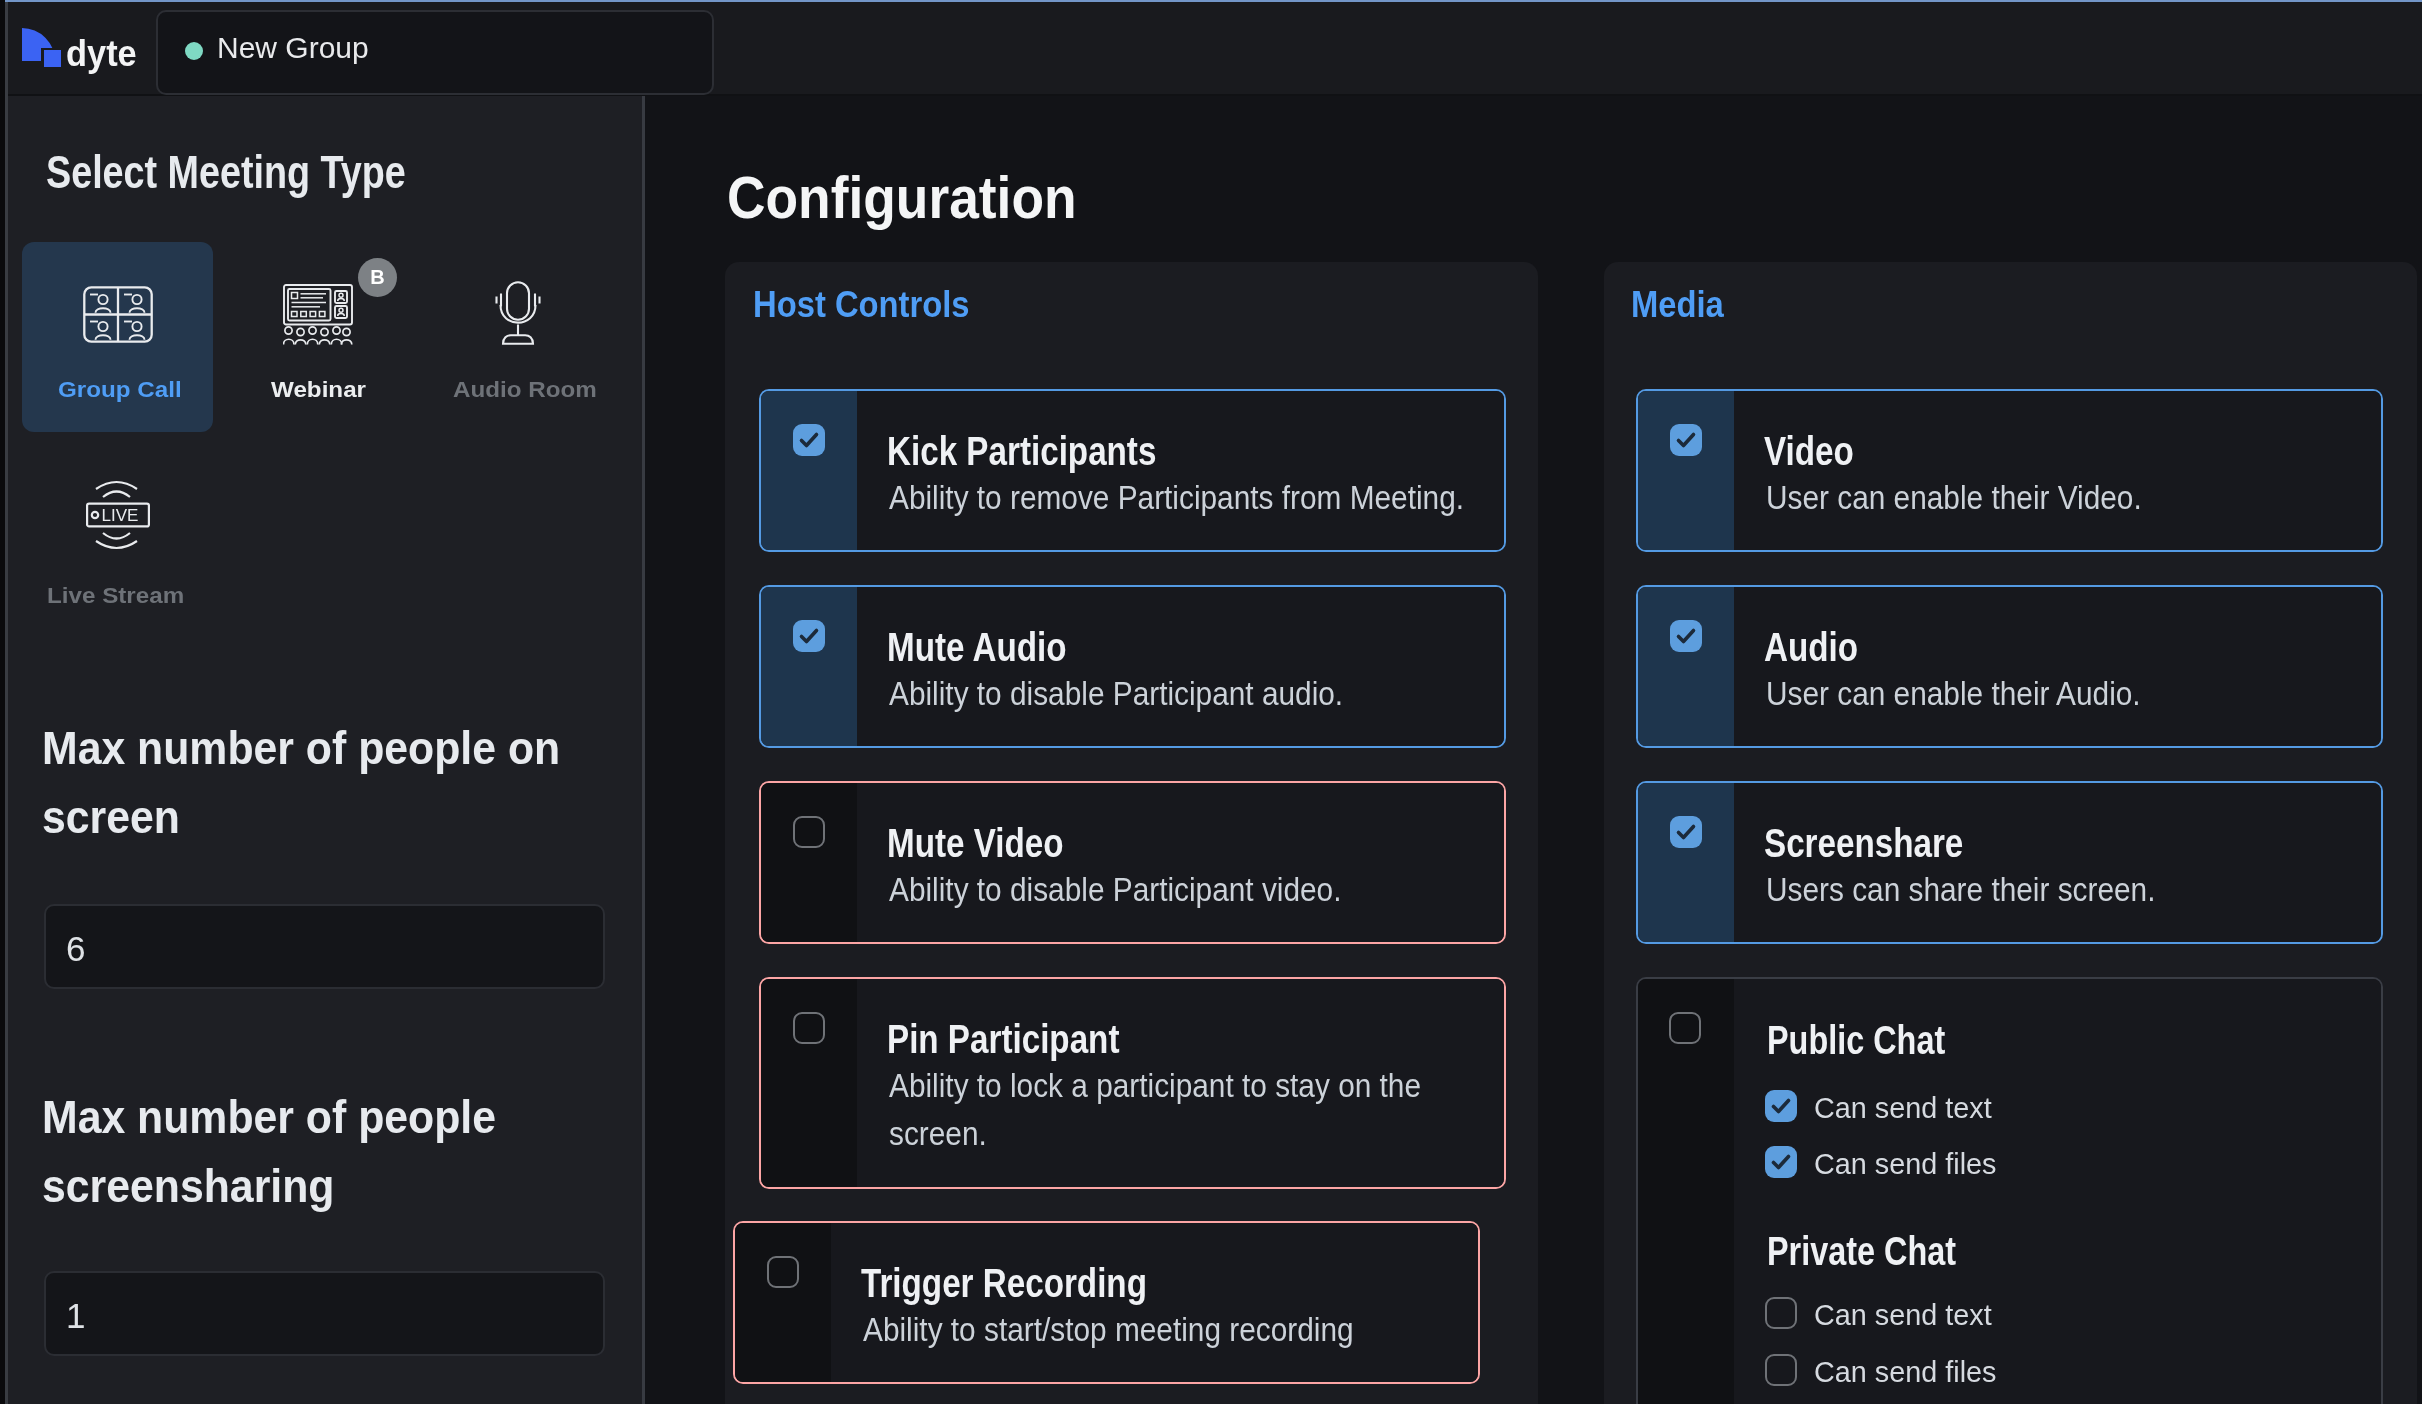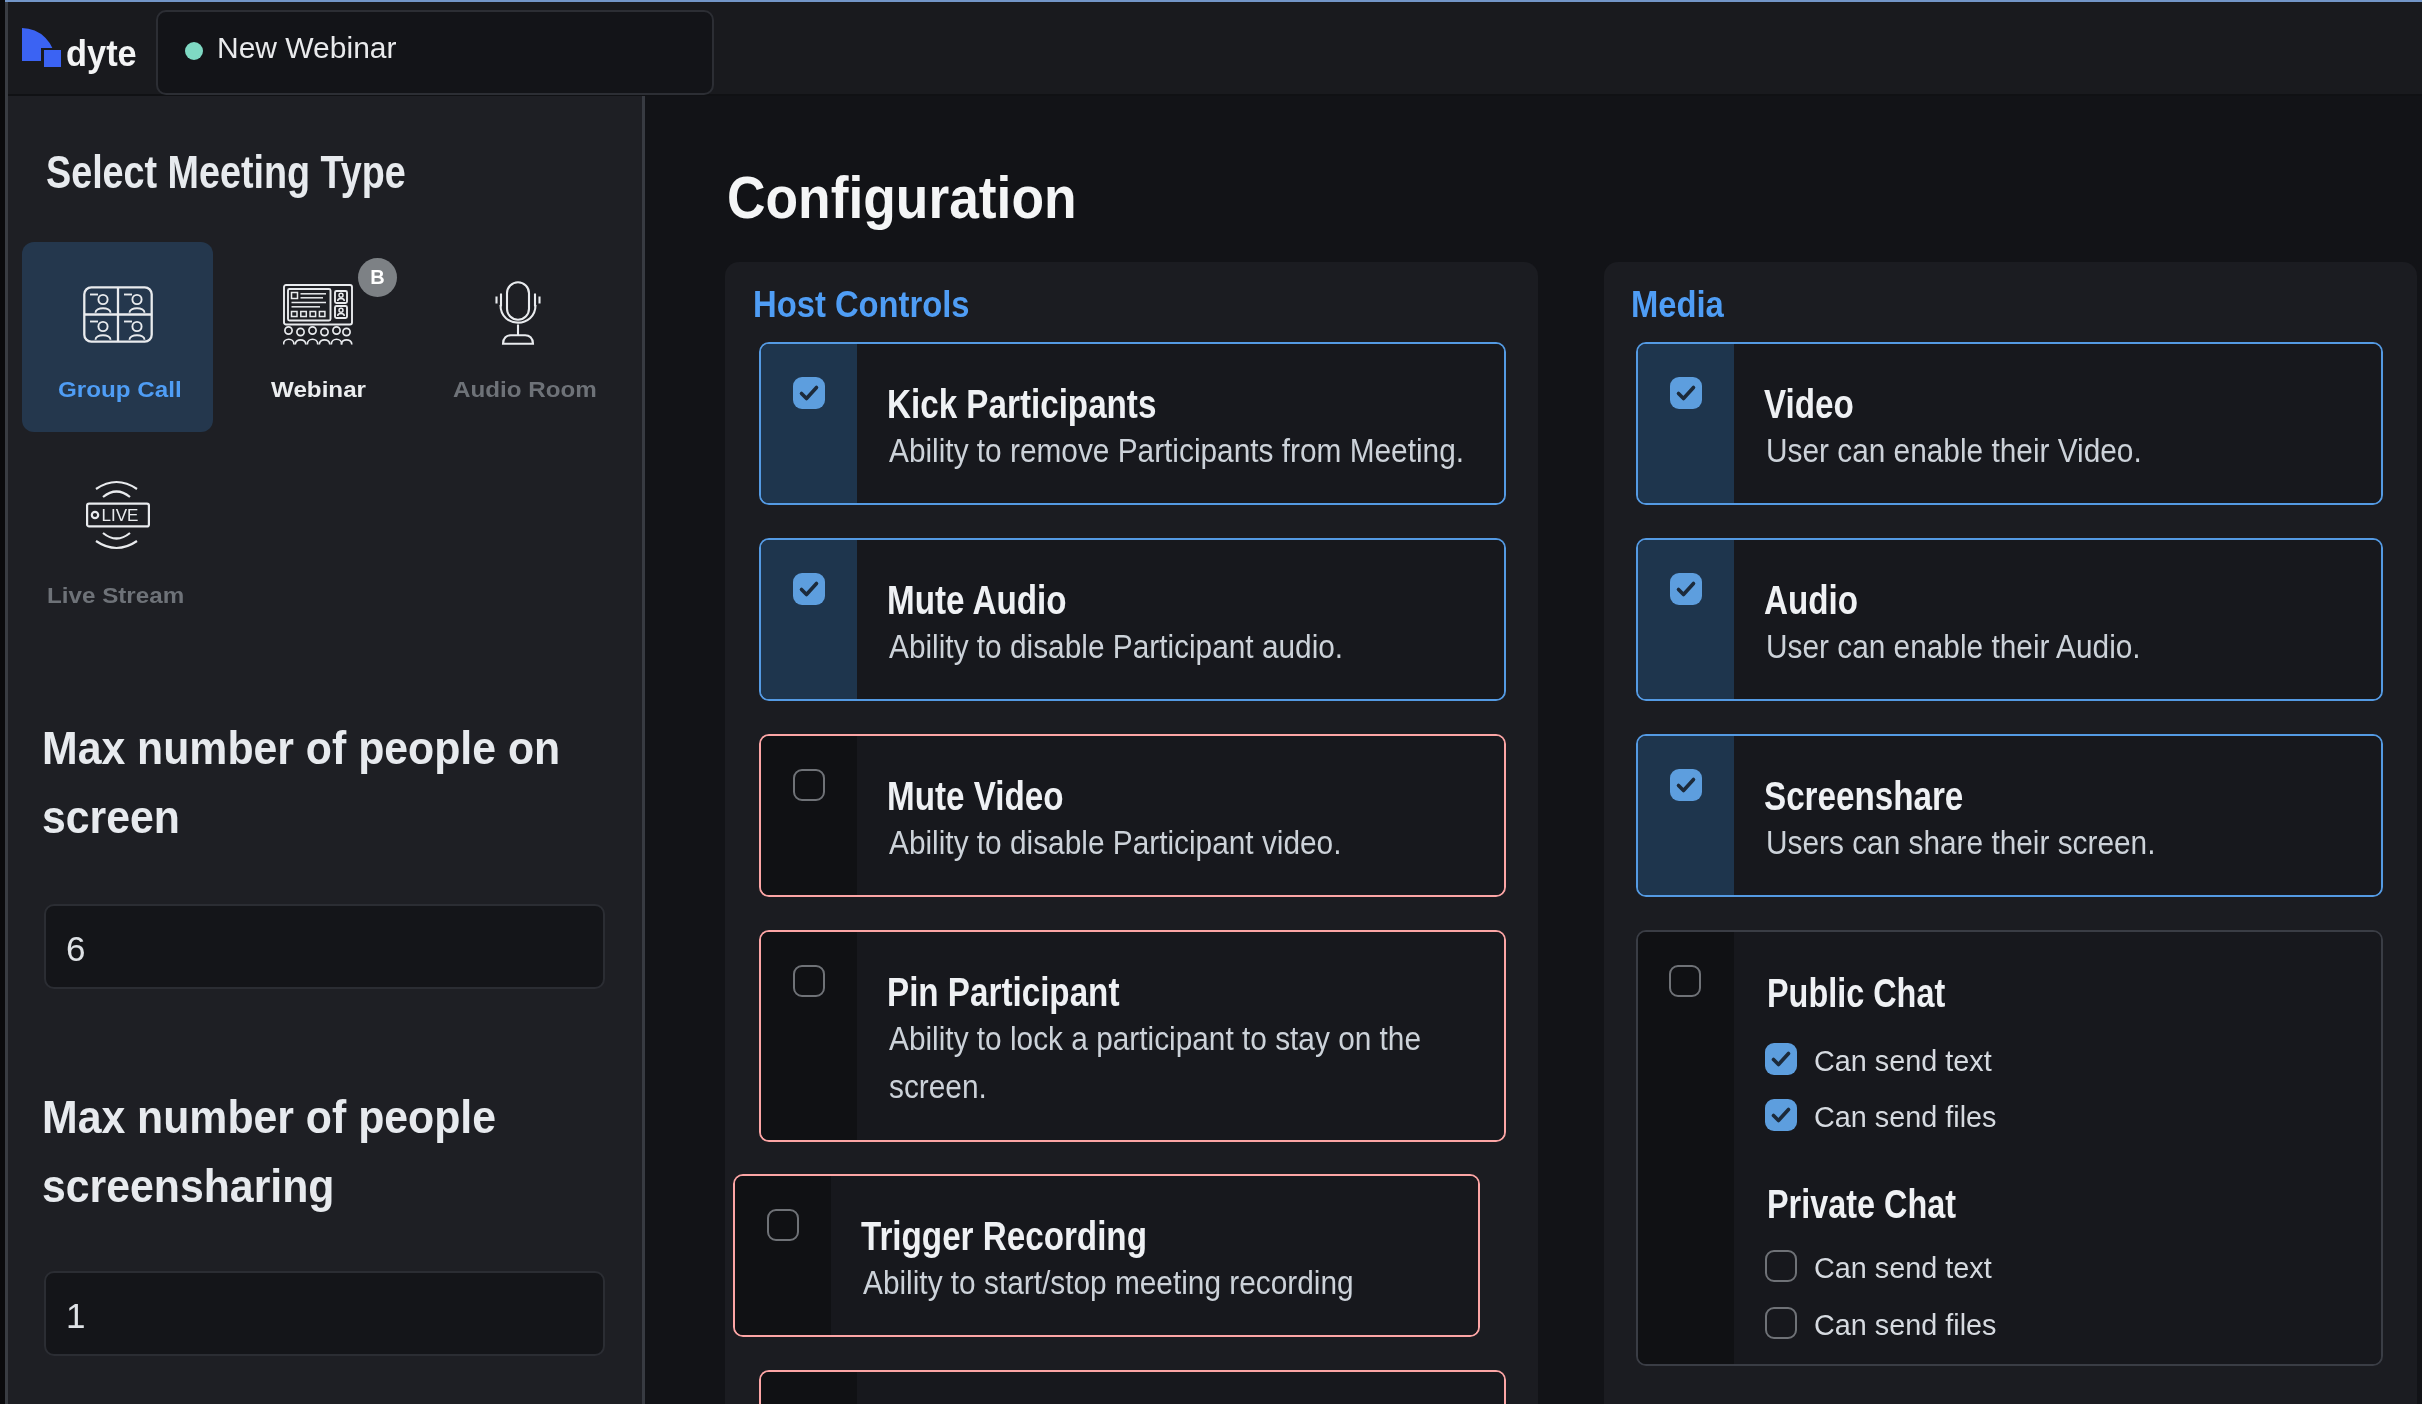--- a/index.html
+++ b/index.html
@@ -32,21 +32,21 @@
     color:#ffffff; font-size:20px; font-weight:700; text-align:center; line-height:39px; }
 
   .inputbox { left:44px; width:561px; height:85px; background:#141519; border:2px solid #2b2d33;
     border-radius:10px; color:#dfe2e6; font-size:35px; line-height:86px; padding-left:20px; }
 
   
   #configtitle { left:727px; top:163px; font-size:60px; font-weight:700; color:#f4f5f6; transform:scaleX(.889); transform-origin:left top; }
   .card { top:262px; width:813px; height:1160px; background:#1b1c21; border-radius:14px; }
   .cardtitle { font-size:36px; font-weight:700; color:#4f9df5; transform:scaleX(.91); transform-origin:left top; }
 
-  .item { width:747px; border-radius:10px; overflow:hidden; }
+  .item { width:747px; border-radius:10px; overflow:hidden;margin-top:47px; }
   .item.on  { border:2px solid #549ae3; }
   .item.off { border:2px solid #fca5a5; }
   .item .strip { position:absolute; left:0; top:0; width:96px; height:100%; }
   .item.on  .strip { background:#1e354d; }
   .item.off .strip { background:#101114; }
   .item .body { position:absolute; left:96px; top:0; right:0; height:100%; background:#17181d; }
   .ttl { position:absolute; left:126px; font-size:40px; font-weight:700; color:#eff1f4; transform:scaleX(.83); transform-origin:left top; }
   .sub { position:absolute; left:128px; font-size:34px; color:#ccd2d9; line-height:48px; transform:scaleX(.877); transform-origin:left top; }
 
   .cb { position:absolute; width:32px; height:32px; border-radius:9px; }
@@ -66,21 +66,21 @@
   <div id="topline" class="abs"></div>
 
   <svg class="abs" style="left:22px; top:28px;" width="40" height="40" viewBox="0 0 40 40">
     <path d="M0,0 A33,33 0 0 1 33,33 L0,33 Z" fill="#3b63f3"></path>
     <rect x="19" y="20" width="22" height="13.5" fill="#191a1e"></rect>
     <rect x="22" y="22" width="17" height="17" fill="#3b63f3"></rect>
   </svg>
   <div id="dytetext" class="abs">dyte</div>
   <div id="presetbox" class="abs"></div>
   <div id="presetdot" class="abs"></div>
-  <div id="presettext" class="abs">New Webinar</div>
+  <div id="presettext" class="abs">New Group</div>
 
   <div id="sidebar" class="abs"></div>
   <div id="divider" class="abs"></div>
 
   <div class="abs h1" style="left:46px; top:138px; transform:scaleX(.82);">Select Meeting Type</div>
 
   <div id="gcCard" class="abs"></div>
   <div id="bBadge" class="abs">B</div>
 
   <div class="abs mtlabel" style="left:58px;  top:377px; color:#4f9df5;">Group Call</div>

